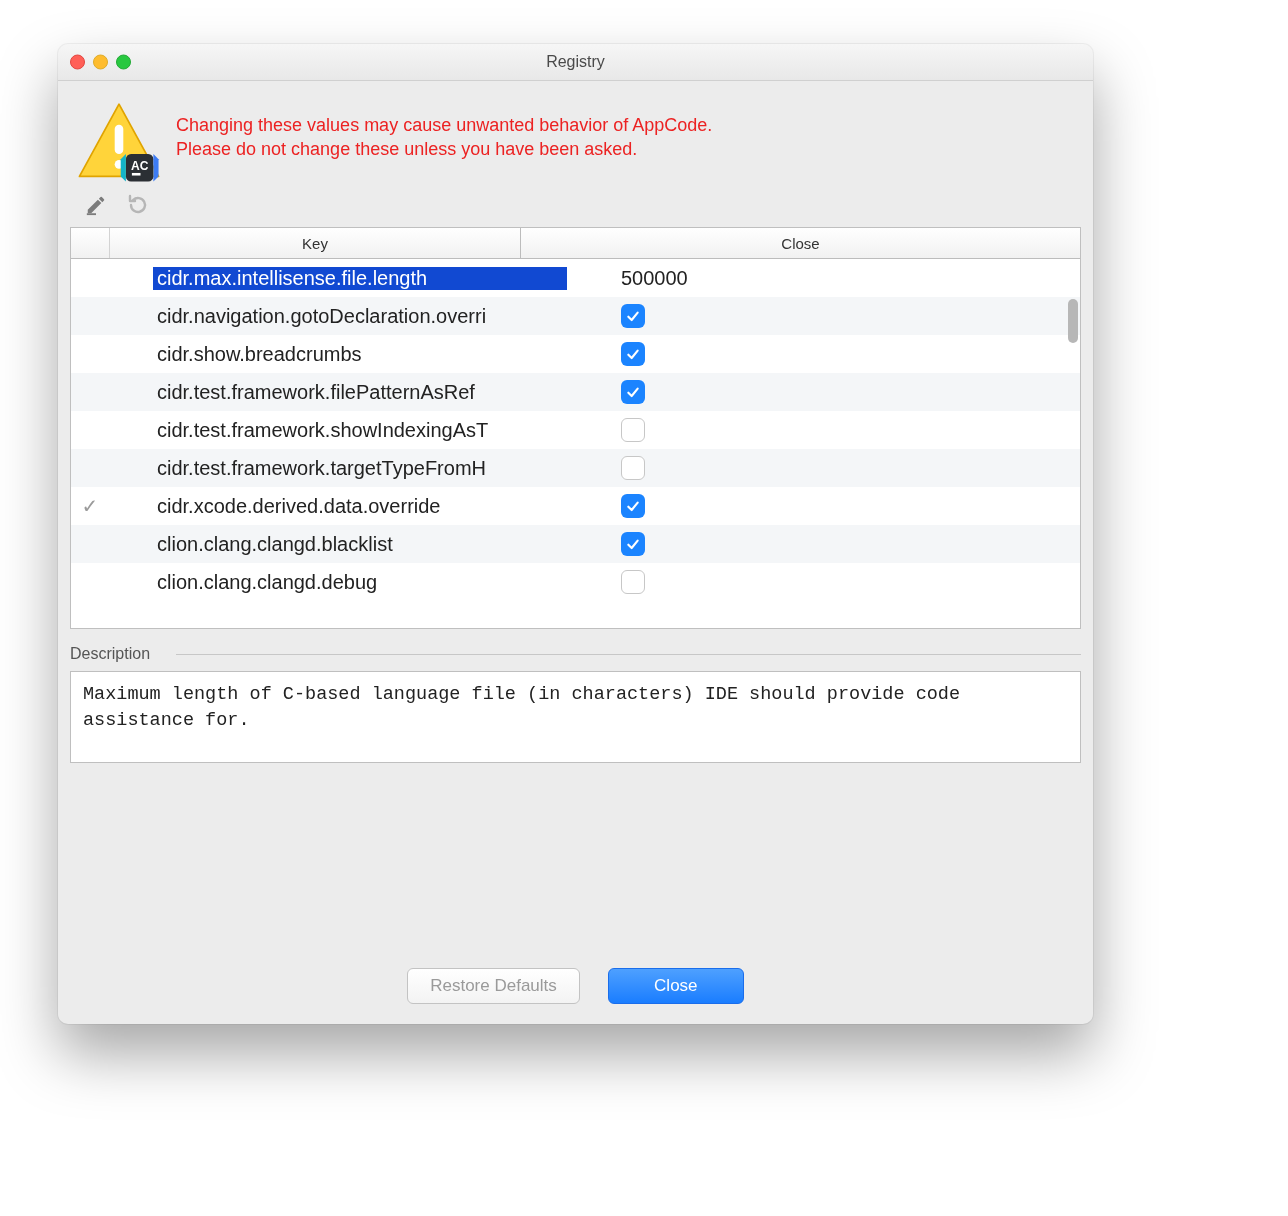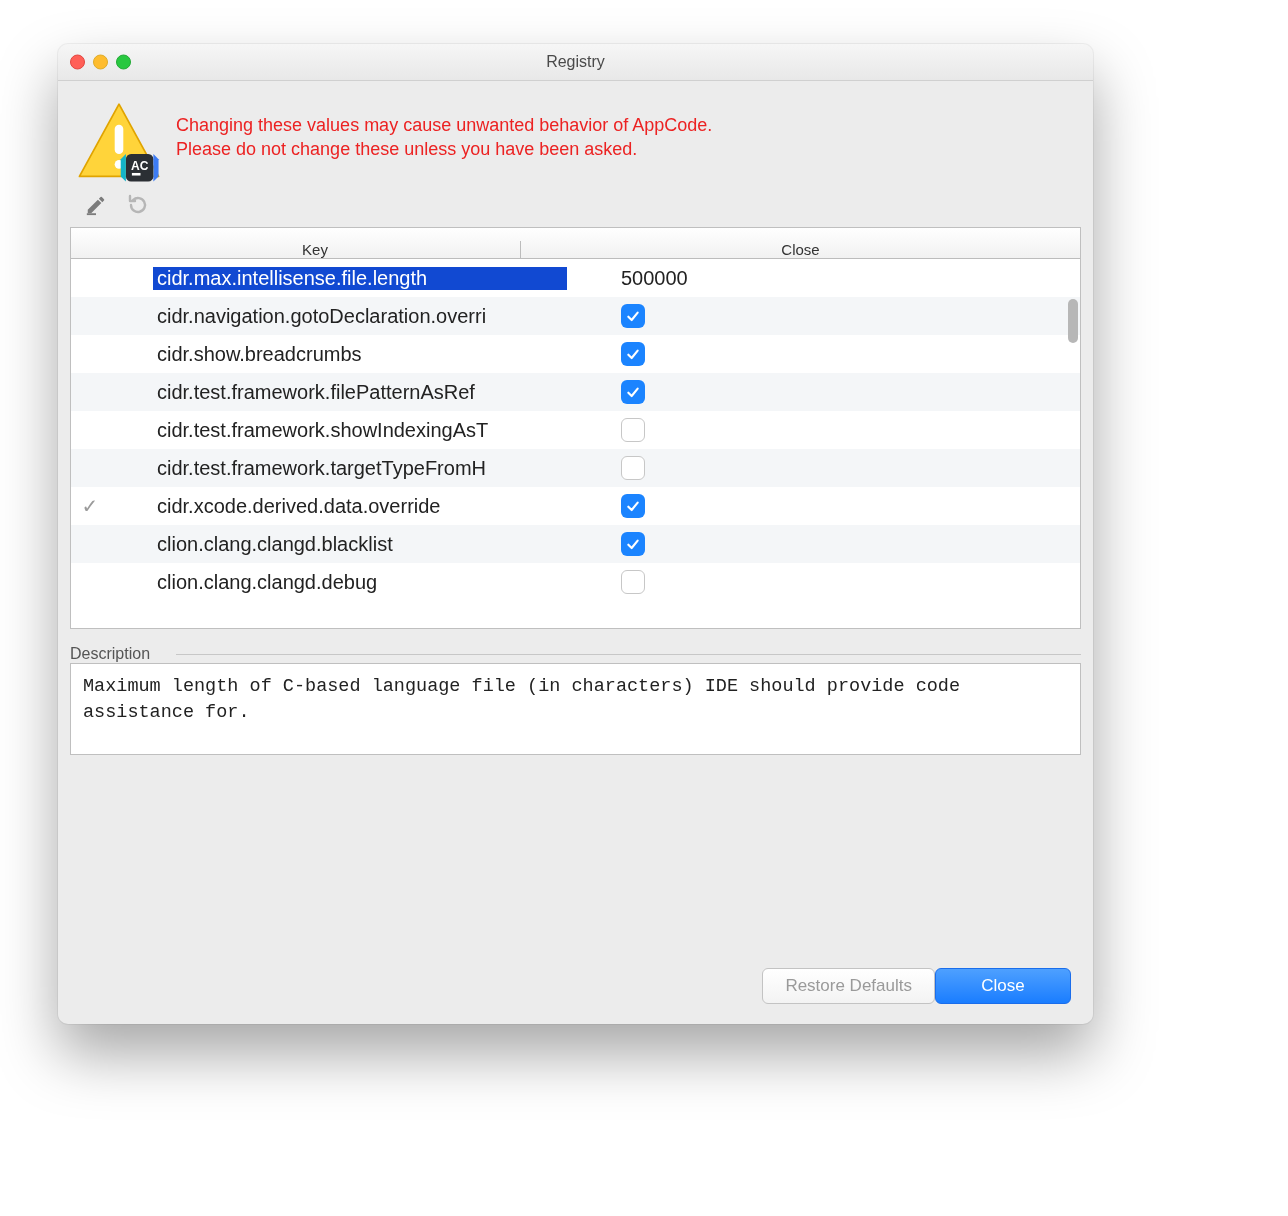--- a/index.html
+++ b/index.html
@@ -94,21 +94,20 @@
     display:flex;
     flex-direction:column;
     position:relative;
   }
   .thead {
     display:flex;
     background: linear-gradient(#ffffff,#f1f1f1);
     border-bottom: 1px solid #bcbcbc;
     height: 30px;
     flex: 0 0 30px;
-    align-items: flex-end;
   }
   .th {
     display:flex;align-items:center;justify-content:center;
     font-size: 15px;
     color: #333;
   }
   .th.marker { flex: 0 0 38px; border-right:1px solid #d3d3d3;}
   .th.key { flex: 0 0 410px; border-right:1px solid #bcbcbc;}
   .th.value { flex: 1 1 auto; }
   .tbody {
@@ -186,36 +185,37 @@
   .desc-header .label {
     font-size: 16px;
     color: #555;
   }
   .desc-header .line {
     flex:1;
     height:1px;
     background:#c7c7c7;
   }
   .desc-box {
+    margin-top: 8px;
     background: #ffffff;
     border: 1px solid #bfbfbf;
     height: 92px;
     padding: 10px 12px;
     font-family: Menlo, Consolas, "Courier New", monospace;
     font-size: 18.5px;
     color: #222;
     line-height: 1.4;
     box-sizing:border-box;
   }
   
   .footer {
     margin-top: auto;
     display:flex;
-    justify-content:flex-end;
-    gap: 0;
+    justify-content:center;
+    gap: 28px;
     padding: 18px 22px 20px 22px;
   }
   .btn {
     height: 34px;
     border-radius: 6px;
     padding: 0 22px;
     font-size: 17px;
     display:flex;align-items:center;justify-content:center;
     border: 1px solid #c3c3c3;
     background: linear-gradient(#ffffff,#f3f3f3);

